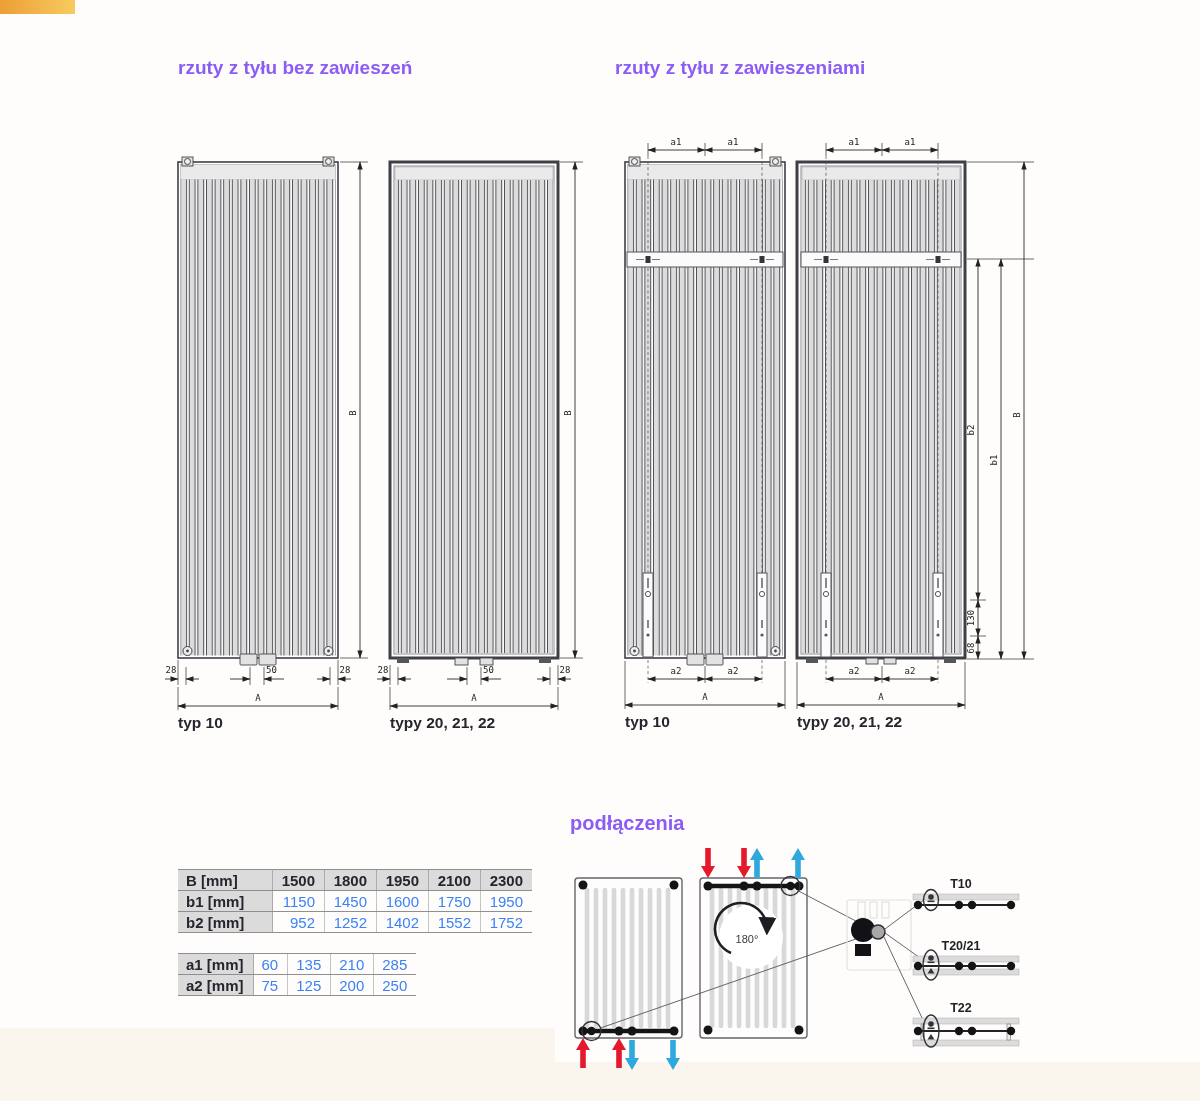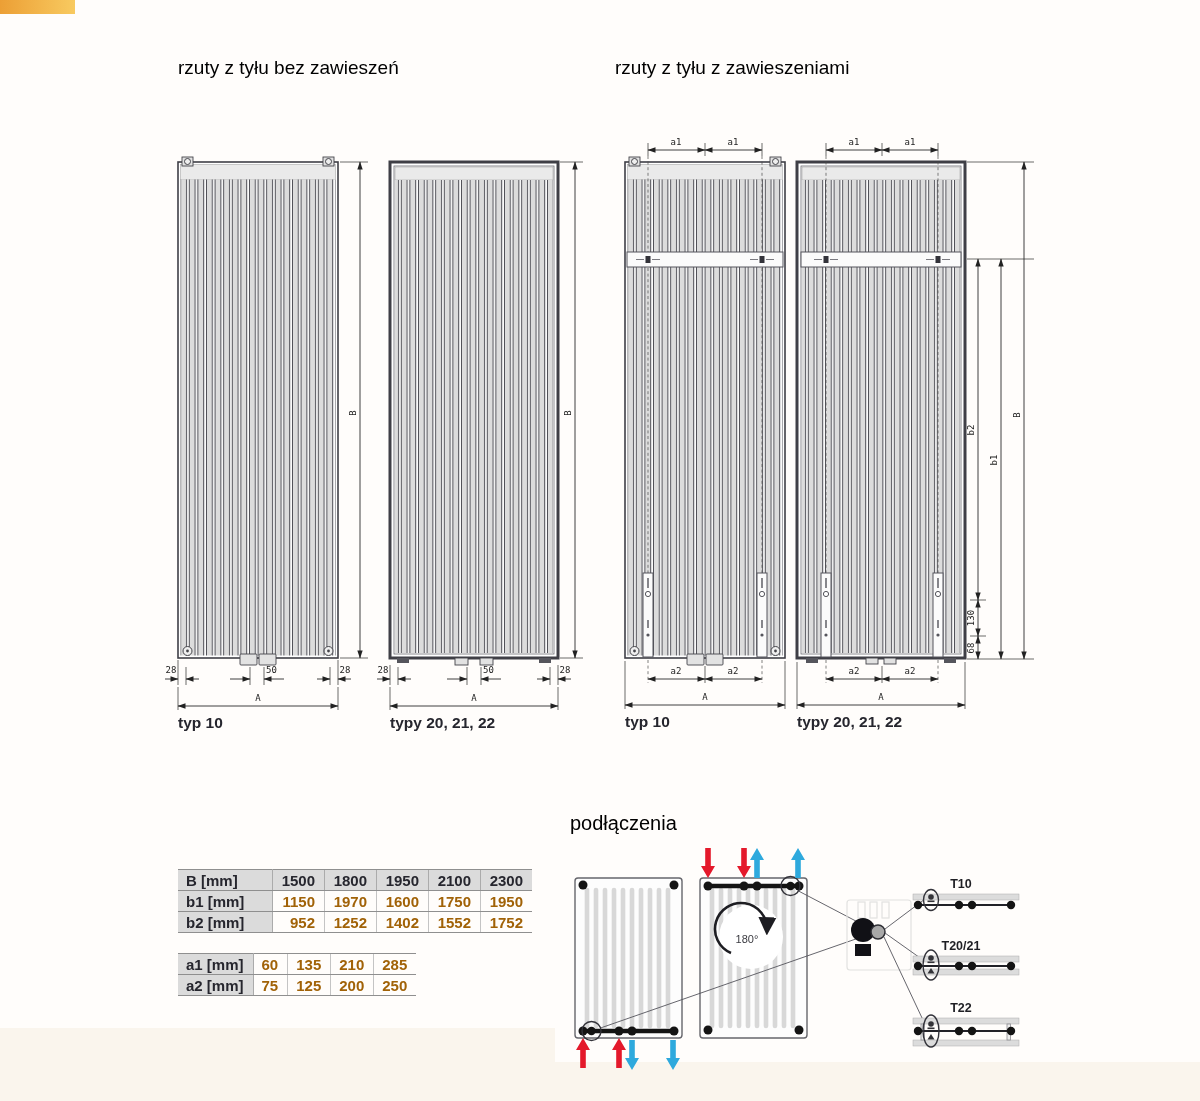--- a/index.html
+++ b/index.html
@@ -1,30 +1,30 @@
 <!DOCTYPE html>
 <html><head>
 <meta charset="utf-8">
 <style>
   html,body{margin:0;padding:0;}
   #canvas{position:relative;width:1200px;height:1101px;background:#FFFDFB;overflow:hidden;
           font-family:"Liberation Sans",sans-serif;}
   .abs{position:absolute;}
-  .sec-h{font-weight:400;color:#000000;}
+  .sec-h{font-weight:700;color:#8b5cf6;}
   .h-small{font-size:19px;}
   .h-big{font-size:20px;}
   .brand-bar{left:0;top:0;width:75px;height:14px;background:linear-gradient(90deg,#EC9F35,#F8CA60);}
   .beige{background:#FAF5ED;}
 
   
   table.mtable{border-collapse:collapse;font-family:"Liberation Sans",sans-serif;font-size:15px;}
   table.mtable td{height:20px;padding:0 9px 0 8px;border-top:1px solid #8F8F8F;border-bottom:1px solid #8F8F8F;}
   table.mtable .lab{font-weight:700;color:#26262E;background:#DBDBDB;text-align:left;border-right:1px solid #ABABAB;}
   table.mtable .hv{font-weight:700;color:#26262E;background:#DBDBDB;text-align:right;border-left:1px solid #ABABAB;margin-left:18px;}
-  table.mtable .v{color:#a16207;text-align:right;border-left:1px solid #C4C4C4;font-weight:bold;}
+  table.mtable .v{color:#3b82f6;text-align:right;border-left:1px solid #C4C4C4;}
   table.mtable .w1{width:77px;} table.mtable .wv5{width:34px;} table.mtable .wv4{width:32px;}
 
   
   svg .frame{fill:#FFFFFF;stroke:#3F3F46;stroke-width:1.6;}
   svg .thick{stroke-width:3;}
   svg .inner{fill:none;stroke:#6E6E74;stroke-width:0.8;}
   svg .strip{fill:#EAEAEA;stroke:#9A9A9A;stroke-width:0.5;}
   svg .ext{stroke:#2B2B2B;stroke-width:0.7;fill:none;}
   svg .dim{stroke:#2B2B2B;stroke-width:0.9;fill:none;}
   svg .dash{stroke:#4A4A4A;stroke-width:0.7;stroke-dasharray:3 2.6;fill:none;}
@@ -339,21 +339,21 @@
       <td class="lab w1">B [mm]</td>
       <td class="hv wv5">1500</td>
       <td class="hv wv5">1800</td>
       <td class="hv wv5">1950</td>
       <td class="hv wv5">2100</td>
       <td class="hv wv5">2300</td>
     </tr>
     <tr>
       <td class="lab">b1 [mm]</td>
       <td class="v">1150</td>
-      <td class="v">1970</td>
+      <td class="v">1450</td>
       <td class="v">1600</td>
       <td class="v">1750</td>
       <td class="v">1950</td>
     </tr>
     <tr>
       <td class="lab">b2 [mm]</td>
       <td class="v">952</td>
       <td class="v">1252</td>
       <td class="v">1402</td>
       <td class="v">1552</td>

